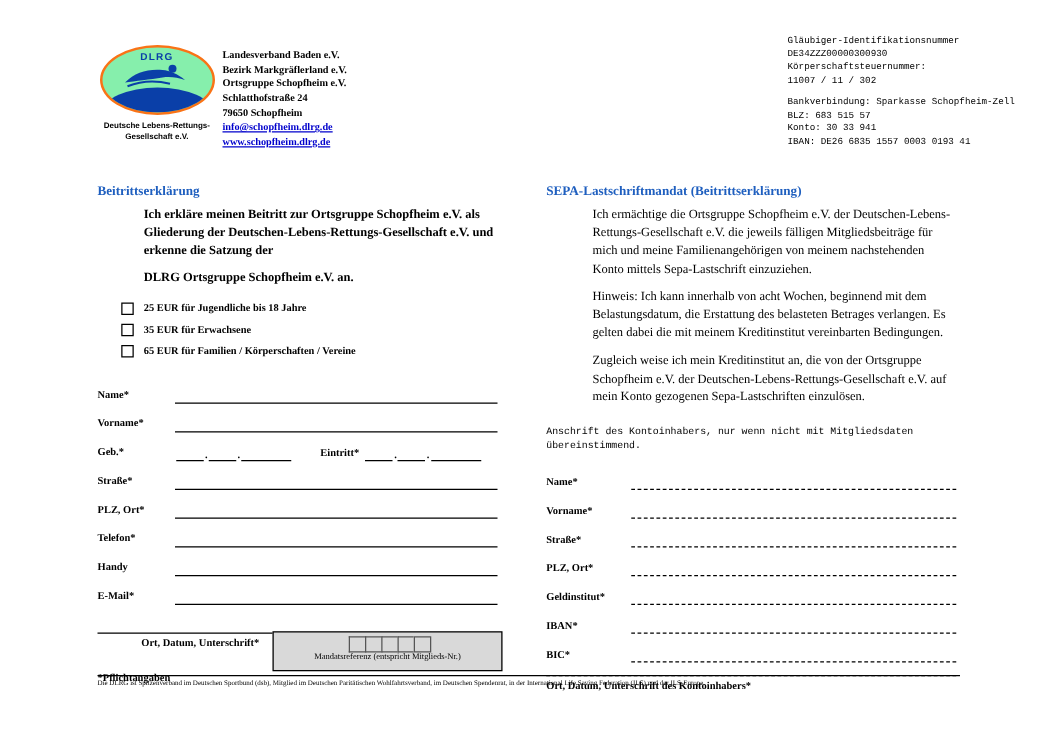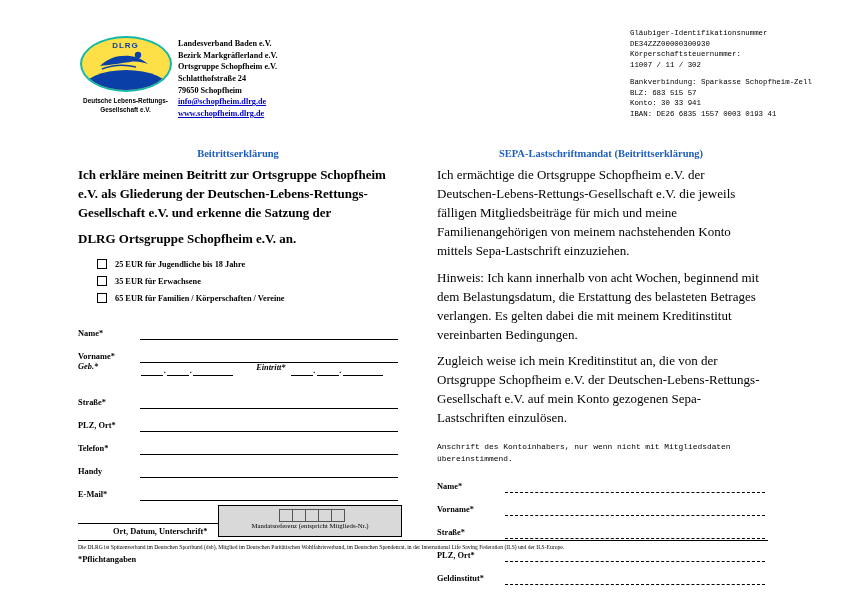--- a/index.html
+++ b/index.html
@@ -32,23 +32,23 @@
     position: absolute;
     left: 78px;
     top: 8px;
     width: 95px;
     text-align: center;
   }
   .logo-oval {
     position: relative;
     width: 88px;
     height: 52px;
-    border: 2px solid #14b8a6;
+    border: 2px solid #f97316;
     border-radius: 50%;
-    background: #fde047;
+    background: #86efac;
     margin: 0 auto;
     overflow: hidden;
   }
   .logo-oval .wave {
     position: absolute;
     left: 0;
     bottom: 0;
     width: 88px;
     height: 20px;
     background: #0a3fa8;
@@ -119,27 +119,27 @@
     top: 148px;
     width: 328px;
   }
 
   .sect-title {
     font-family: "Liberation Serif", serif;
     font-size: 10.5px;
     font-weight: bold;
     color: #1f5fbf;
     margin-bottom: 6px;
-    text-align: center;
   }
   .body-text {
     font-family: "Liberation Serif", serif;
-    font-size: 13px;
+    font-size: 10px;
     font-weight: bold;
     line-height: 1.47;
+    margin-left: 37px;
   }
   .body-text.reg {
     font-weight: normal;
   }
   .para {
     margin-bottom: 7px;
   }
 
   
   .options {
@@ -184,26 +184,25 @@
     padding-bottom: 2px;
   }
   .fline {
     flex: 1;
     border-bottom: 1px solid #000;
     height: 13px;
   }
 
   .date-row {
     display: flex;
-    align-items: flex-start;
+    align-items: flex-end;
     height: 23px;
     font-family: "Liberation Serif", serif;
     font-size: 8.4px;
     font-weight: bold;
-    font-style: italic;
   }
   .date-group {
     display: flex;
     align-items: flex-end;
   }
   .dseg {
     border-bottom: 1px solid #000;
     height: 12px;
     margin: 0 1px;
   }

